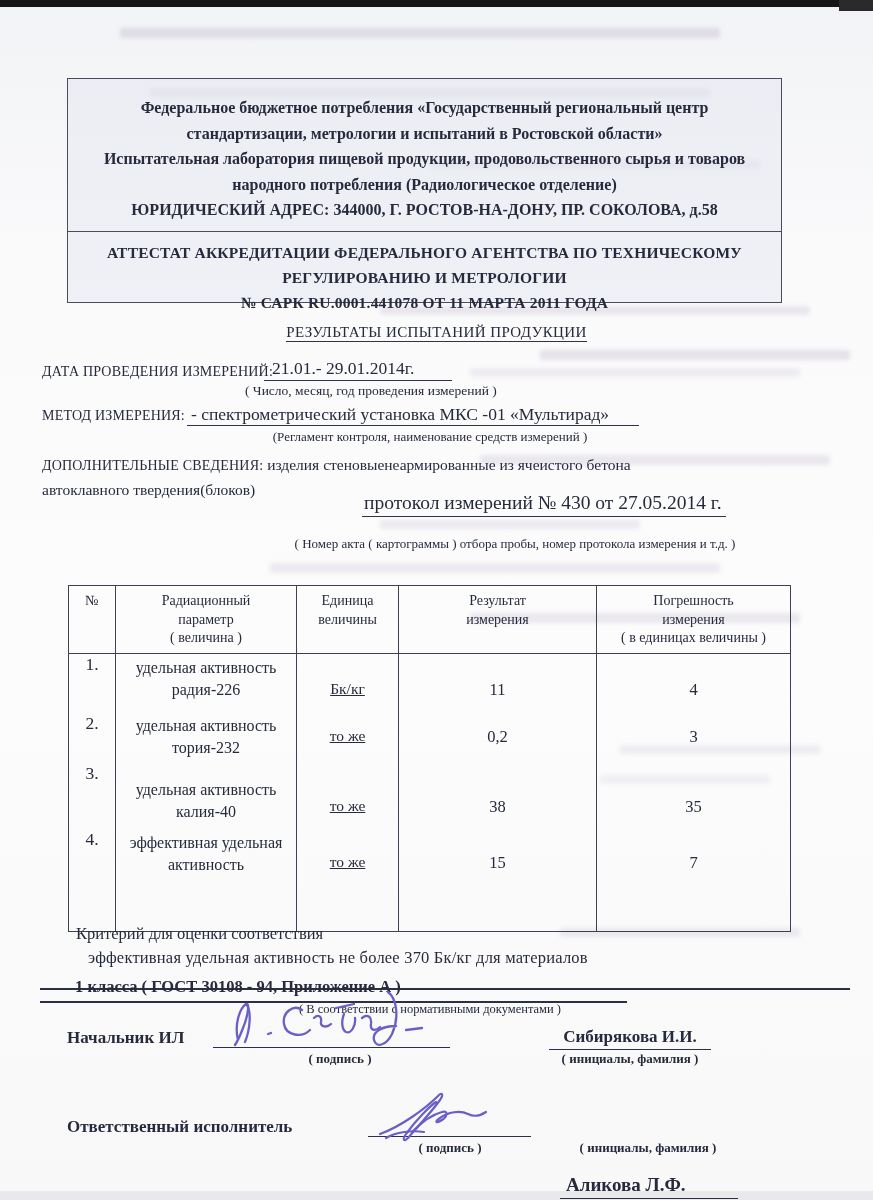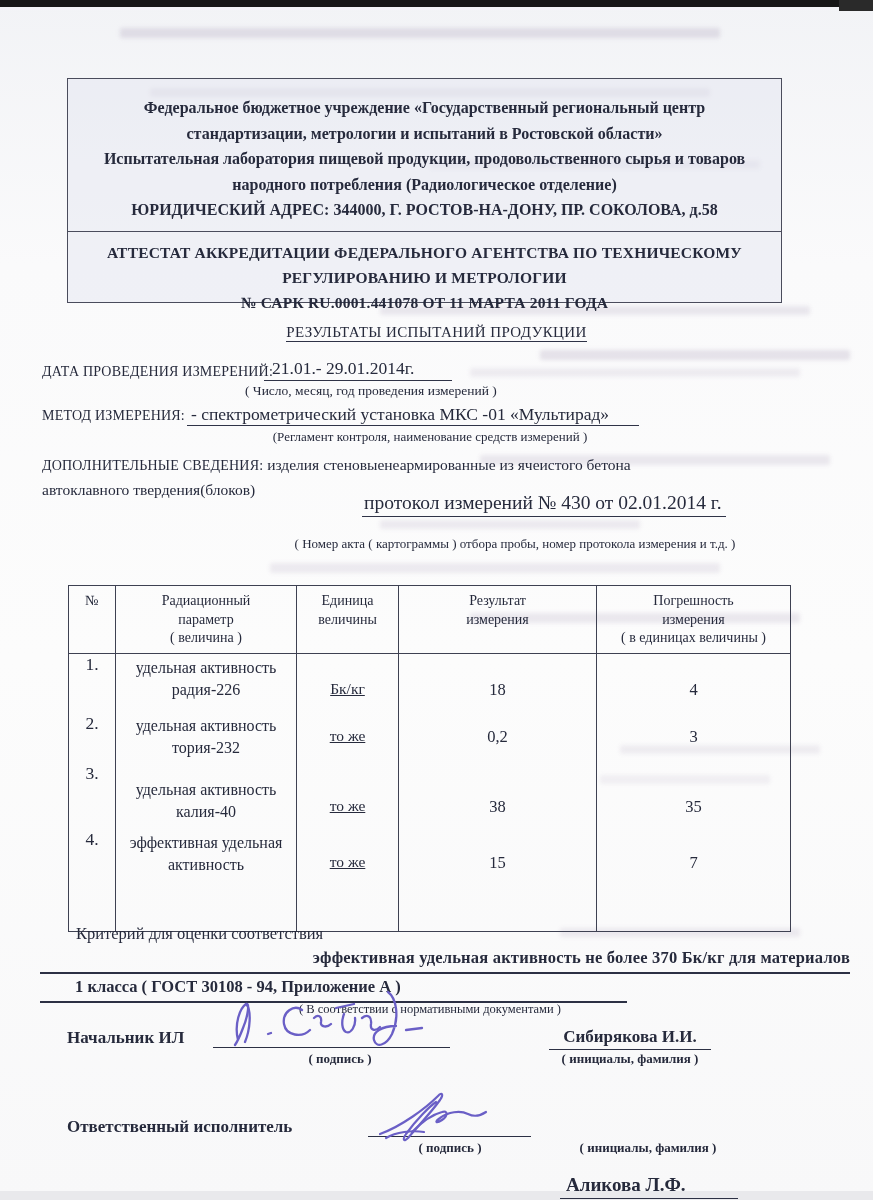--- a/index.html
+++ b/index.html
@@ -77,22 +77,22 @@
   td.val{font-size:16.5px;}
   tr.r1{height:60px;} tr.r1 td.param{padding-top:3px;} tr.r1 td.val{padding-top:26px;} tr.r1 td.unit{padding-top:26px;}
   tr.r2{height:50px;} tr.r2 td.param{padding-top:2px;} tr.r2 td.val{padding-top:14px;} tr.r2 td.unit{padding-top:14px;}
   tr.r3{height:66px;} tr.r3 td.param{padding-top:16px;} tr.r3 td.val{padding-top:34px;} tr.r3 td.unit{padding-top:34px;}
   tr.r4{height:102px;} tr.r4 td.param{padding-top:3px;} tr.r4 td.val{padding-top:24px;} tr.r4 td.unit{padding-top:24px;}
   td.unit{font-size:15.5px;text-decoration:underline;}
 
   .criterion-label{position:absolute;left:76px;top:924px;font-size:16.5px;}
   .criterion-l1{
     position:absolute;left:40px;top:948px;width:762px;
-    border-bottom:2px solid #2c3044;font-weight:bold;font-size:16.5px;
-    padding:0 0 4px 48px;letter-spacing:.2px;text-align:right;
+    border-bottom:2px solid #2c3044;font-weight:normal;font-size:16.5px;
+    padding:0 0 20px 48px;letter-spacing:.2px;
   }
   .criterion-l2{
     position:absolute;left:40px;top:977px;width:552px;
     border-bottom:2px solid #2c3044;font-weight:bold;font-size:16.5px;
     padding:0 0 4px 35px;
   }
   .criterion-caption{position:absolute;left:230px;top:1002px;width:400px;text-align:center;font-size:12.5px;}
 
   .sig-label{font-weight:bold;font-size:17px;}
   .chief-label{position:absolute;left:67px;top:1028px;}
@@ -127,21 +127,21 @@
   <div class="ghost" style="left:480px;top:455px;width:350px;height:10px;opacity:.8;"></div>
   <div class="ghost" style="left:380px;top:520px;width:260px;height:9px;opacity:.7;"></div>
   <div class="ghost" style="left:270px;top:563px;width:450px;height:10px;opacity:.7;"></div>
   <div class="ghost" style="left:470px;top:613px;width:330px;height:10px;opacity:.8;"></div>
   <div class="ghost" style="left:620px;top:745px;width:200px;height:9px;opacity:.6;"></div>
   <div class="ghost" style="left:600px;top:775px;width:170px;height:9px;opacity:.5;"></div>
   <div class="ghost" style="left:560px;top:928px;width:240px;height:9px;opacity:.7;"></div>
 
   <div class="header-box">
     <div class="org-lines">
-      <span class="org-line">Федеральное бюджетное учреждение «Государственный региональный центр</span>
+      <span class="org-line">Федеральное бюджетное потребления «Государственный региональный центр</span>
       <span class="org-line">стандартизации, метрологии и испытаний в Ростовской области»</span>
       <span class="org-line">Испытательная лаборатория пищевой продукции, продовольственного сырья и товаров</span>
       <span class="org-line">народного потребления (Радиологическое отделение)</span>
       <span class="org-line">ЮРИДИЧЕСКИЙ АДРЕС: 344000, Г. РОСТОВ-НА-ДОНУ, ПР. СОКОЛОВА, д.58</span>
     </div>
     <div class="box-divider"></div>
     <div class="att-lines">
       <span class="org-line">АТТЕСТАТ АККРЕДИТАЦИИ ФЕДЕРАЛЬНОГО АГЕНТСТВА ПО ТЕХНИЧЕСКОМУ</span>
       <span class="org-line">РЕГУЛИРОВАНИЮ И МЕТРОЛОГИИ</span>
       <span class="org-line">№ САРК RU.0001.441078 ОТ 11 МАРТА 2011 ГОДА</span>
@@ -161,21 +161,21 @@
   <div class="method-row">
     <span class="field-label">МЕТОД ИЗМЕРЕНИЯ:</span><span class="method-value">- спектрометрический  установка МКС -01 «Мультирад»</span>
   </div>
   <div class="method-caption">(Регламент контроля, наименование средств измерений )</div>
 
   <div class="additional">
     <span class="field-label">ДОПОЛНИТЕЛЬНЫЕ СВЕДЕНИЯ:</span>
     <span>изделия стеновыенеармированные из ячеистого бетона автоклавного твердения(блоков)</span>
   </div>
 
-  <div class="protocol-line">протокол измерений №  430 от 02.01.2014 г.</div>
+  <div class="protocol-line">протокол измерений №  430 от 27.05.2014 г.</div>
   <div class="protocol-caption">( Номер акта ( картограммы ) отбора пробы, номер протокола измерения и т.д. )</div>
 
   <table class="results">
     <colgroup>
       <col class="c-num">
         <col class="c-param">
         <col class="c-unit">
         <col class="c-res">
         <col class="c-err">
     </colgroup>
@@ -191,21 +191,21 @@
 измерения</th>
       <th class="ml">Погрешность
 измерения
 ( в единицах величины )</th>
     </tr>
     <tr class="r1">
       <td class="num">1.</td>
       <td class="param ml">удельная активность
 радия-226</td>
       <td class="unit">Бк/кг</td>
-      <td class="val">18</td>
+      <td class="val">11</td>
       <td class="val">4</td>
     </tr>
     <tr class="r2">
       <td class="num">2.</td>
       <td class="param ml">удельная активность
 тория-232</td>
       <td class="unit">то же</td>
       <td class="val">0,2</td>
       <td class="val">3</td>
     </tr>

